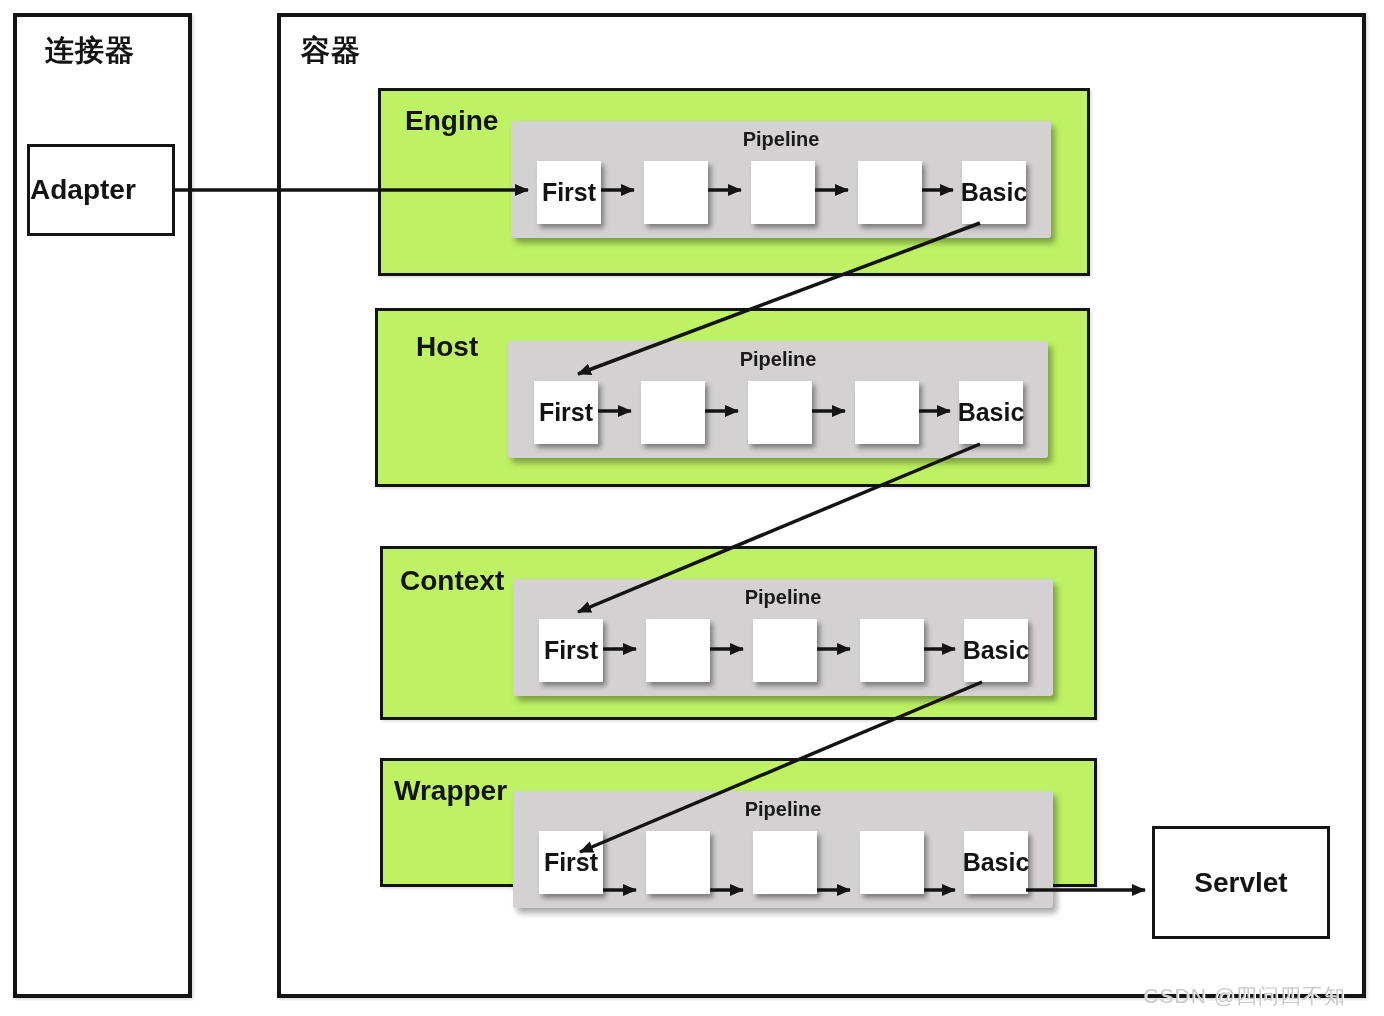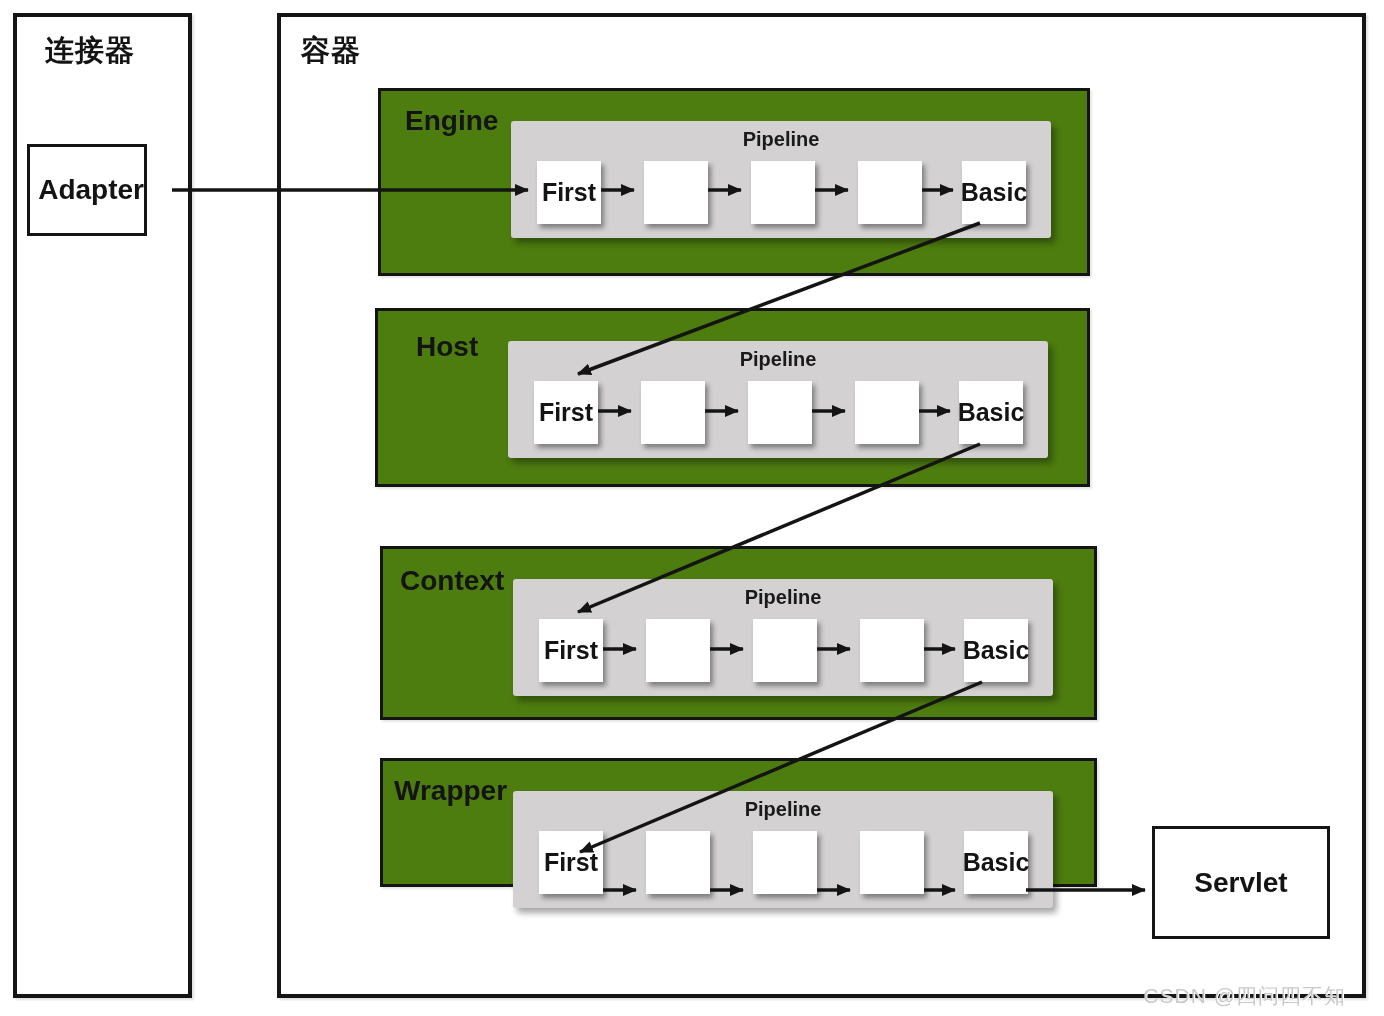--- a/index.html
+++ b/index.html
@@ -28,32 +28,32 @@
   }
   .connector-box{left:13px;top:13px;width:179px;height:985px;}
   .container-box{left:277px;top:13px;width:1089px;height:985px;}
   .outer-label{
     position:absolute;left:20px;top:14px;
     font-size:29px;font-weight:bold;letter-spacing:1px;
   }
   .connector-box .outer-label{left:28px;}
 
   .adapter-box{
-    position:absolute;left:27px;top:144px;width:120px;height:92px;
+    position:absolute;left:27px;top:144px;width:148px;height:92px;
     border:3px solid var(--line);box-sizing:border-box;
-    display:flex;align-items:center;justify-content:flex-end;
+    display:flex;align-items:center;justify-content:flex-start;
     background:#fff;
   }
   .adapter-box span{font-size:28px;font-weight:600;}
 
   .section{
     position:absolute;
     border:3.5px solid var(--line);
     box-sizing:border-box;
-    background:#4d7c0f;
+    background:#bef264;
     box-shadow:2px 2px 2px rgba(0,0,0,0.10);
   }
   .section.engine {left:378px;top:88px; width:712px;height:188px;}
   .section.host   {left:375px;top:308px;width:715px;height:179px;}
   .section.context{left:380px;top:546px;width:717px;height:174px;padding-left:25px;}
   .section.wrapper{left:380px;top:758px;width:717px;height:129px;}
   .section-label{position:absolute;font-size:28px;font-weight:bold;}
   .engine  .section-label{left:24px;top:14px;}
   .host    .section-label{left:38px;top:20px;}
   .context .section-label{left:17px;top:16px;}

